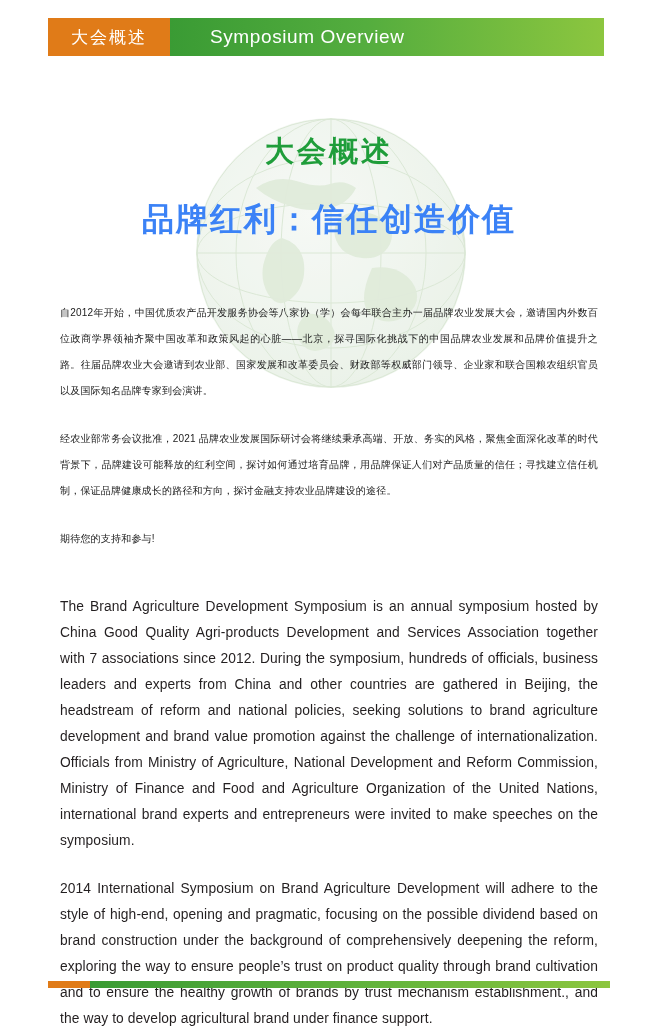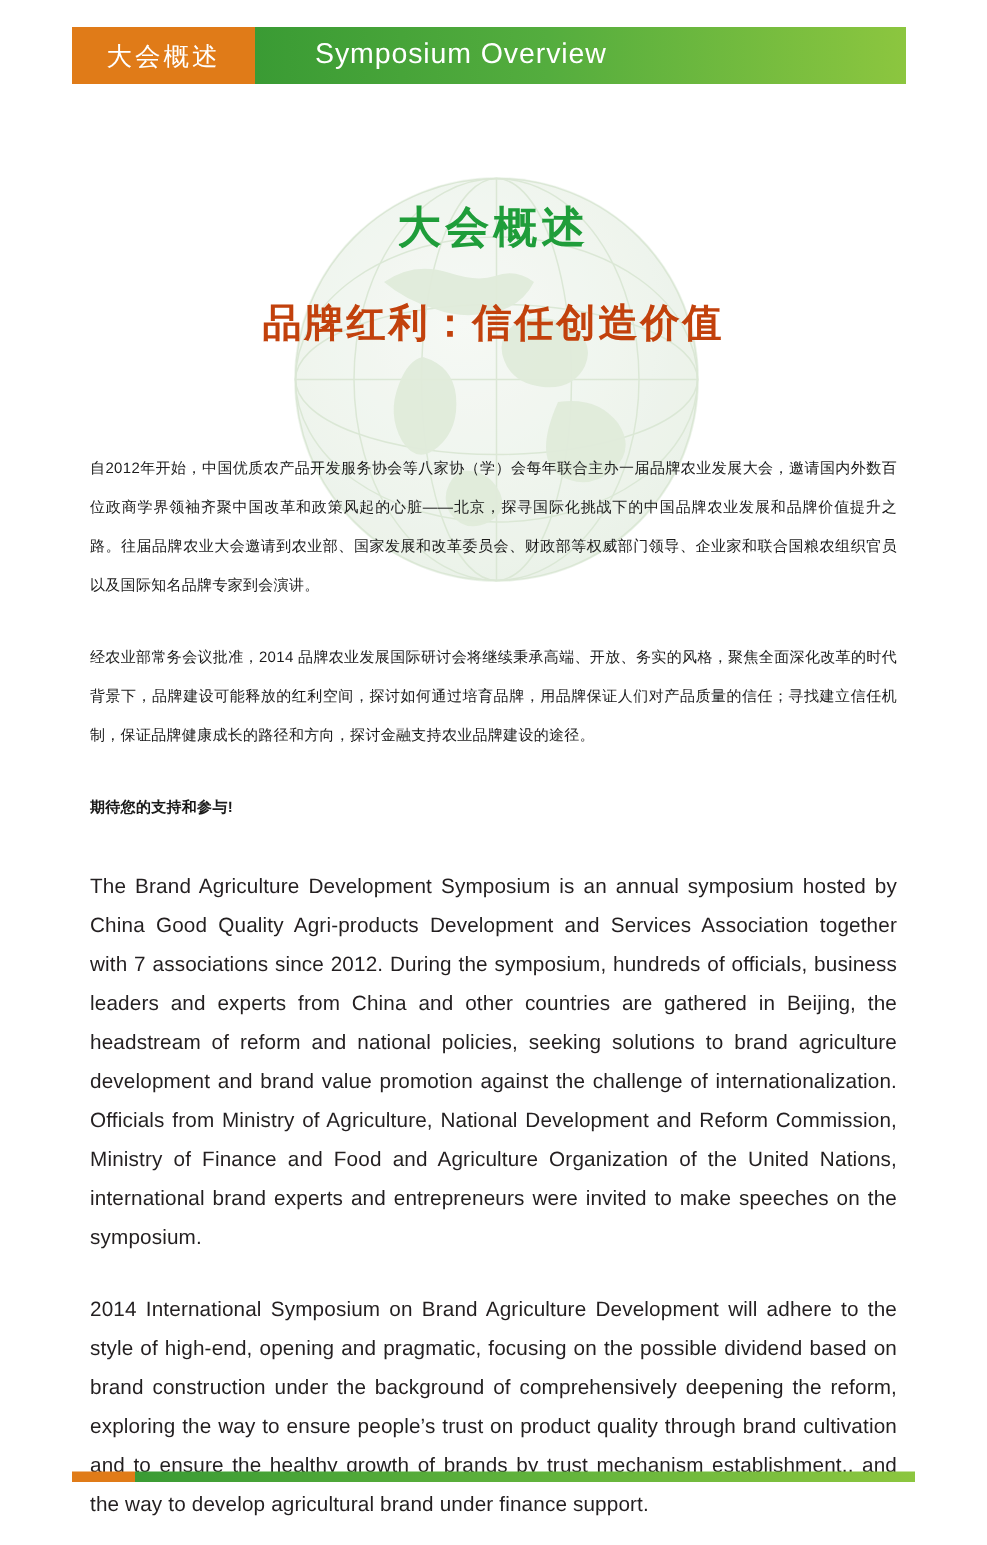--- a/index.html
+++ b/index.html
@@ -81,22 +81,22 @@
     text-align: center;
   }
   .title-cn-main {
     font-size: 29px;
     color: #1f9d3a;
     font-weight: bold;
     letter-spacing: 3px;
     margin-bottom: 26px;
   }
   .title-cn-sub {
-    font-size: 26px;
-    color: #c2410c;
+    font-size: 32px;
+    color: #3b82f6;
     font-weight: bold;
     letter-spacing: 2px;
     margin-bottom: 25px;
   }
   .title-en {
     font-size: 13.5px;
     color: #1a1a1a;
     letter-spacing: 0.4px;
     font-weight: normal;
   }
@@ -110,22 +110,21 @@
   }
   p.cn {
     font-size: 10px;
     line-height: 26px;
     color: #1a1a1a;
     text-align: justify;
     margin: 0 0 22px 0;
     letter-spacing: 0.2px;
   }
   p.cn.tight {
-    margin-bottom: 26px;
-    font-weight: bold;
+    margin-bottom: 42px;
   }
   p.en {
     font-size: 13.8px;
     line-height: 26px;
     color: #231f20;
     text-align: justify;
     margin: 1px 0 22px 0;
     letter-spacing: 0.1px;
   }
 
@@ -178,21 +177,21 @@
     </svg>
   </div>
 
   <div class="title-block">
     <div class="title-cn-main">大会概述</div>
     <div class="title-cn-sub">品牌红利：信任创造价值</div>
   </div>
 
   <div class="content">
     <p class="cn">自2012年开始，中国优质农产品开发服务协会等八家协（学）会每年联合主办一届品牌农业发展大会，邀请国内外数百位政商学界领袖齐聚中国改革和政策风起的心脏——北京，探寻国际化挑战下的中国品牌农业发展和品牌价值提升之路。往届品牌农业大会邀请到农业部、国家发展和改革委员会、财政部等权威部门领导、企业家和联合国粮农组织官员以及国际知名品牌专家到会演讲。</p>
-    <p class="cn">经农业部常务会议批准，2014 品牌农业发展国际研讨会将继续秉承高端、开放、务实的风格，聚焦全面深化改革的时代背景下，品牌建设可能释放的红利空间，探讨如何通过培育品牌，用品牌保证人们对产品质量的信任；寻找建立信任机制，保证品牌健康成长的路径和方向，探讨金融支持农业品牌建设的途径。</p>
+    <p class="cn">经农业部常务会议批准，2021 品牌农业发展国际研讨会将继续秉承高端、开放、务实的风格，聚焦全面深化改革的时代背景下，品牌建设可能释放的红利空间，探讨如何通过培育品牌，用品牌保证人们对产品质量的信任；寻找建立信任机制，保证品牌健康成长的路径和方向，探讨金融支持农业品牌建设的途径。</p>
     <p class="cn tight">期待您的支持和参与!</p>
     <p class="en">The Brand Agriculture Development Symposium is an annual symposium hosted by China Good Quality Agri-products Development and Services Association together with 7 associations since 2012. During the symposium, hundreds of officials, business leaders and experts from China and other countries are gathered in Beijing, the headstream of reform and national policies, seeking solutions to brand agriculture development and brand value promotion against the challenge of internationalization. Officials from Ministry of Agriculture, National Development and Reform Commission, Ministry of Finance and Food and Agriculture Organization of the United Nations, international brand experts and entrepreneurs were invited to make speeches on the symposium.</p>
     <p class="en">2014 International Symposium on Brand Agriculture Development will adhere to the style of high-end, opening and pragmatic, focusing on the possible dividend based on brand construction under the background of comprehensively deepening the reform, exploring the way to ensure people’s trust on product quality through brand cultivation and to ensure the healthy growth of brands by trust mechanism establishment., and the way to develop agricultural brand under finance support.</p>
 
   </div>
 
   <div class="footer">
     <div class="footer-orange"></div>
     <div class="footer-green"></div>
   </div>

